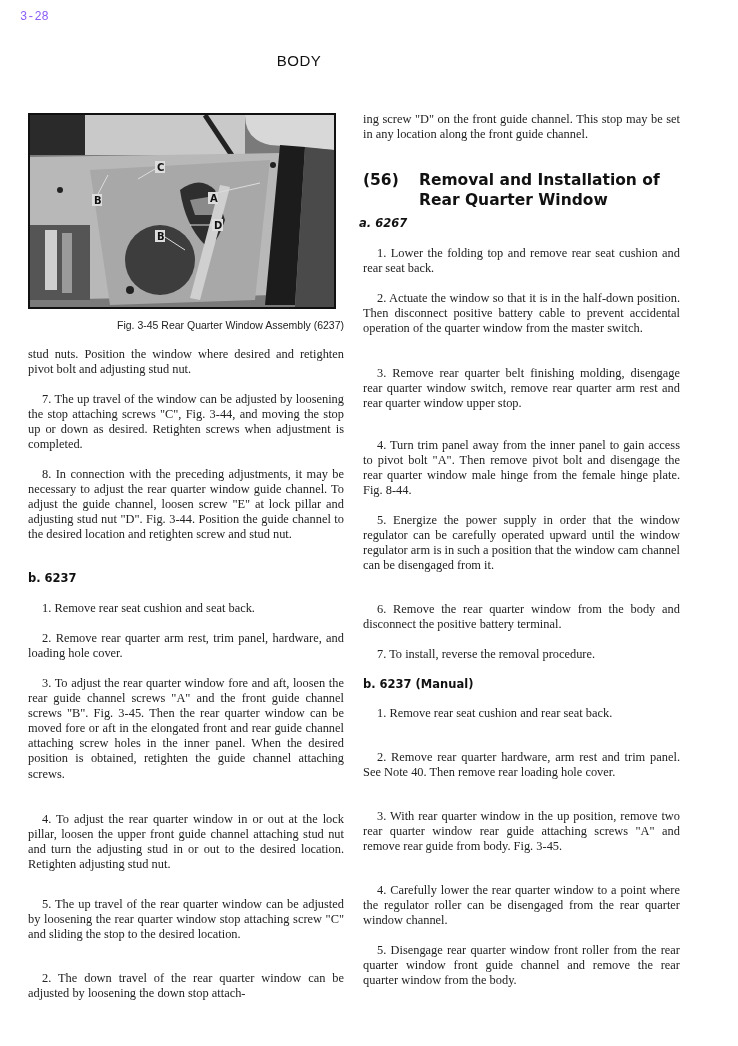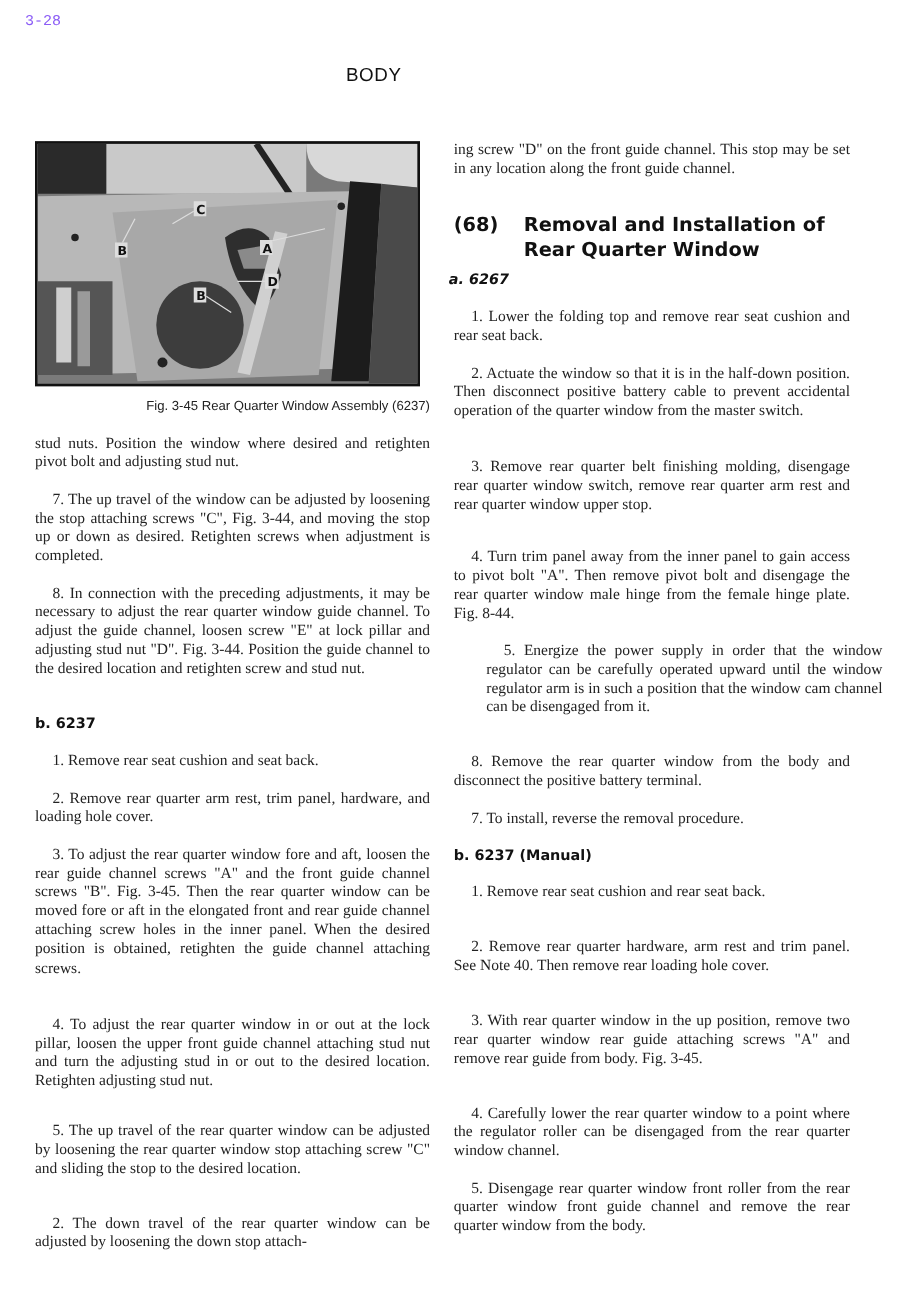--- a/index.html
+++ b/index.html
@@ -166,31 +166,31 @@
   <p class="para" style="top:676px;">3. To adjust the rear quarter window fore and aft, loosen the rear guide channel screws "A" and the front guide channel screws "B". Fig. 3-45. Then the rear quarter window can be moved fore or aft in the elongated front and rear guide channel attaching screw holes in the inner panel. When the desired position is obtained, retighten the guide channel attaching screws.</p>
   <p class="para" style="top:812px;">4. To adjust the rear quarter window in or out at the lock pillar, loosen the upper front guide channel attaching stud nut and turn the adjusting stud in or out to the desired location. Retighten adjusting stud nut.</p>
   <p class="para" style="top:897px;">5. The up travel of the rear quarter window can be adjusted by loosening the rear quarter window stop attaching screw "C" and sliding the stop to the desired location.</p>
   <p class="para" style="top:971px;">2. The down travel of the rear quarter window can be adjusted by loosening the down stop attach-</p>
 </div>
 
 <div class="right">
   <p class="para noindent" style="top:112px;">ing screw "D" on the front guide channel. This stop may be set in any location along the front guide channel.</p>
 
   <div class="section-heading">
-    <span class="num">(68)</span>
+    <span class="num">(56)</span>
     <span class="title">Removal and Installation of Rear Quarter Window</span>
   </div>
 
   <div class="sub-heading" style="left:359px; top:216px;font-style:italic;">a. 6267</div>
   <p class="para" style="top:246px;">1. Lower the folding top and remove rear seat cushion and rear seat back.</p>
   <p class="para" style="top:291px;">2. Actuate the window so that it is in the half-down position. Then disconnect positive battery cable to prevent accidental operation of the quarter window from the master switch.</p>
   <p class="para" style="top:366px;">3. Remove rear quarter belt finishing molding, disengage rear quarter window switch, remove rear quarter arm rest and rear quarter window upper stop.</p>
   <p class="para" style="top:438px;">4. Turn trim panel away from the inner panel to gain access to pivot bolt "A". Then remove pivot bolt and disengage the rear quarter window male hinge from the female hinge plate. Fig. 8-44.</p>
-  <p class="para" style="top:513px;margin-left:26px;">5. Energize the power supply in order that the window regulator can be carefully operated upward until the window regulator arm is in such a position that the window cam channel can be disengaged from it.</p>
-  <p class="para" style="top:602px;">8. Remove the rear quarter window from the body and disconnect the positive battery terminal.</p>
+  <p class="para" style="top:513px;">5. Energize the power supply in order that the window regulator can be carefully operated upward until the window regulator arm is in such a position that the window cam channel can be disengaged from it.</p>
+  <p class="para" style="top:602px;">6. Remove the rear quarter window from the body and disconnect the positive battery terminal.</p>
   <p class="para" style="top:647px;">7. To install, reverse the removal procedure.</p>
 
   <div class="sub-heading" style="left:363px; top:677px;">b. 6237 (Manual)</div>
   <p class="para" style="top:706px;">1. Remove rear seat cushion and rear seat back.</p>
   <p class="para" style="top:750px;">2. Remove rear quarter hardware, arm rest and trim panel. See Note 40. Then remove rear loading hole cover.</p>
   <p class="para" style="top:809px;">3. With rear quarter window in the up position, remove two rear quarter window rear guide attaching screws "A" and remove rear guide from body. Fig. 3-45.</p>
   <p class="para" style="top:883px;">4. Carefully lower the rear quarter window to a point where the regulator roller can be disengaged from the rear quarter window channel.</p>
   <p class="para" style="top:943px;">5. Disengage rear quarter window front roller from the rear quarter window front guide channel and remove the rear quarter window from the body.</p>
 </div>
 

